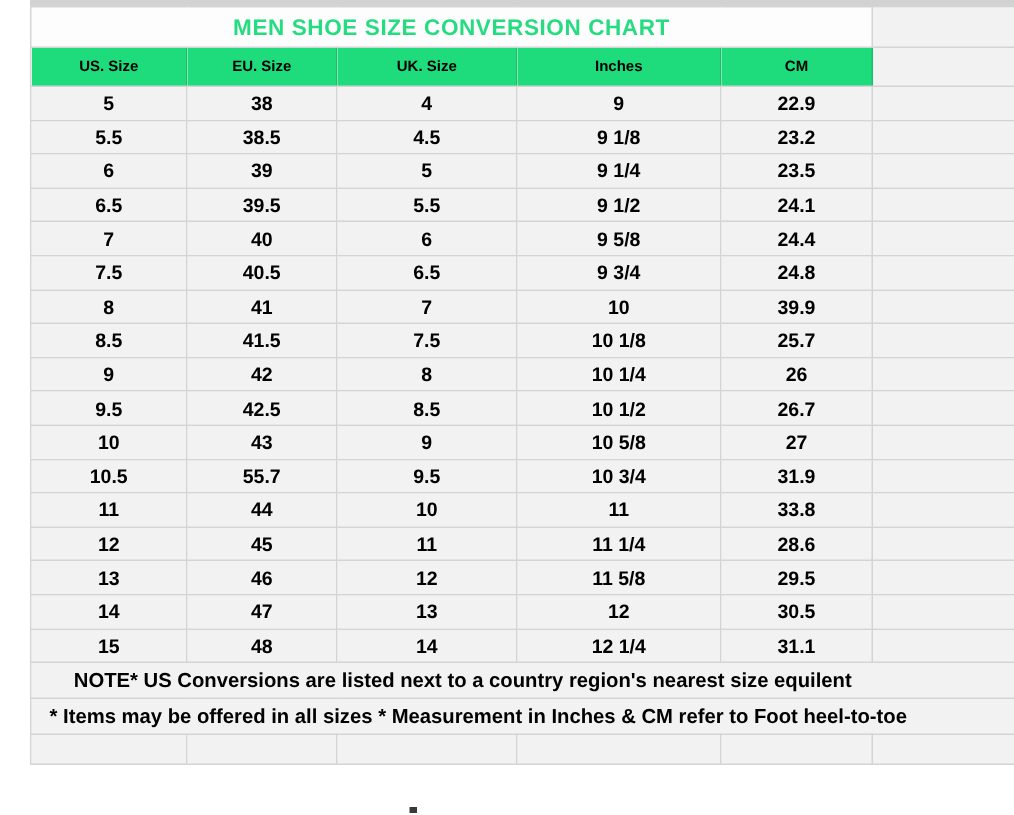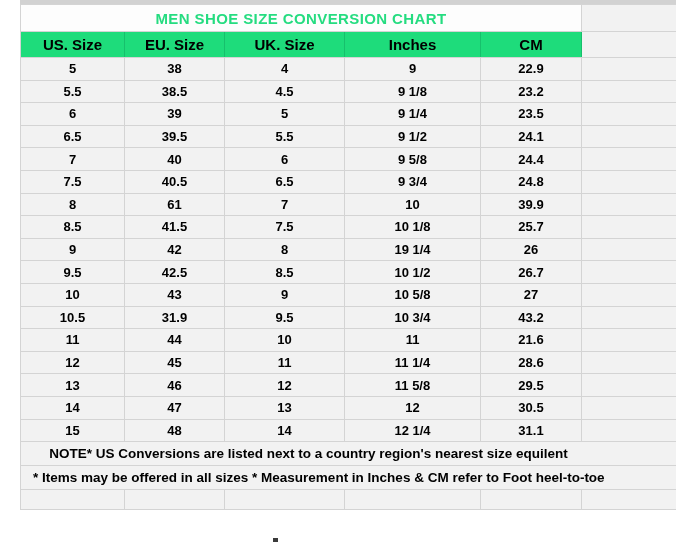--- a/index.html
+++ b/index.html
@@ -37,21 +37,21 @@
   tr.title-row { height: 27px; }
   td.title-cell {
     background: var(--title-bg, #fdfdfd);
     color: var(--title-green, #25dc80);
     font-size: 15px;
     letter-spacing: 0.4px;
   }
   tr.header-row { height: 26px; }
   tr.header-row th.col-head {
     background: var(--green, #1edc7b);
-    font-size: 15px;
+    font-size: 10px;
     border-left: 1px solid var(--green-divider, #17c06c);
     border-right: 1px solid var(--green-divider, #17c06c);
     border-top: 1px solid var(--green-divider, #17c06c);
   }
   tr.header-row th.col-head:first-child { border-left-color: var(--grid, #d4d4d4); }
   tr.data-row { height: 22.6px; }
   tr.note-row { height: 24px; }
   tr.note-row td { font-size: 13.5px; }
   td.note-main { border-right: 1px solid var(--cell-bg, #f2f2f2); padding-left: 15px; }
   td.note-tail { border-left: 1px solid var(--cell-bg, #f2f2f2); }
@@ -148,41 +148,41 @@
           <td>7.5</td>
           <td>40.5</td>
           <td>6.5</td>
           <td>9 3/4</td>
           <td>24.8</td>
           <td></td>
           <td></td>
         </tr>
         <tr class="data-row">
           <td>8</td>
-          <td>61</td>
+          <td>41</td>
           <td>7</td>
           <td>10</td>
           <td>39.9</td>
           <td></td>
           <td></td>
         </tr>
         <tr class="data-row">
           <td>8.5</td>
           <td>41.5</td>
           <td>7.5</td>
           <td>10 1/8</td>
           <td>25.7</td>
           <td></td>
           <td></td>
         </tr>
         <tr class="data-row">
           <td>9</td>
           <td>42</td>
           <td>8</td>
-          <td>19 1/4</td>
+          <td>10 1/4</td>
           <td>26</td>
           <td></td>
           <td></td>
         </tr>
         <tr class="data-row">
           <td>9.5</td>
           <td>42.5</td>
           <td>8.5</td>
           <td>10 1/2</td>
           <td>26.7</td>
@@ -193,33 +193,33 @@
           <td>10</td>
           <td>43</td>
           <td>9</td>
           <td>10 5/8</td>
           <td>27</td>
           <td></td>
           <td></td>
         </tr>
         <tr class="data-row">
           <td>10.5</td>
-          <td>31.9</td>
+          <td>55.7</td>
           <td>9.5</td>
           <td>10 3/4</td>
-          <td>43.2</td>
+          <td>31.9</td>
           <td></td>
           <td></td>
         </tr>
         <tr class="data-row">
           <td>11</td>
           <td>44</td>
           <td>10</td>
           <td>11</td>
-          <td>21.6</td>
+          <td>33.8</td>
           <td></td>
           <td></td>
         </tr>
         <tr class="data-row">
           <td>12</td>
           <td>45</td>
           <td>11</td>
           <td>11 1/4</td>
           <td>28.6</td>
           <td></td>

